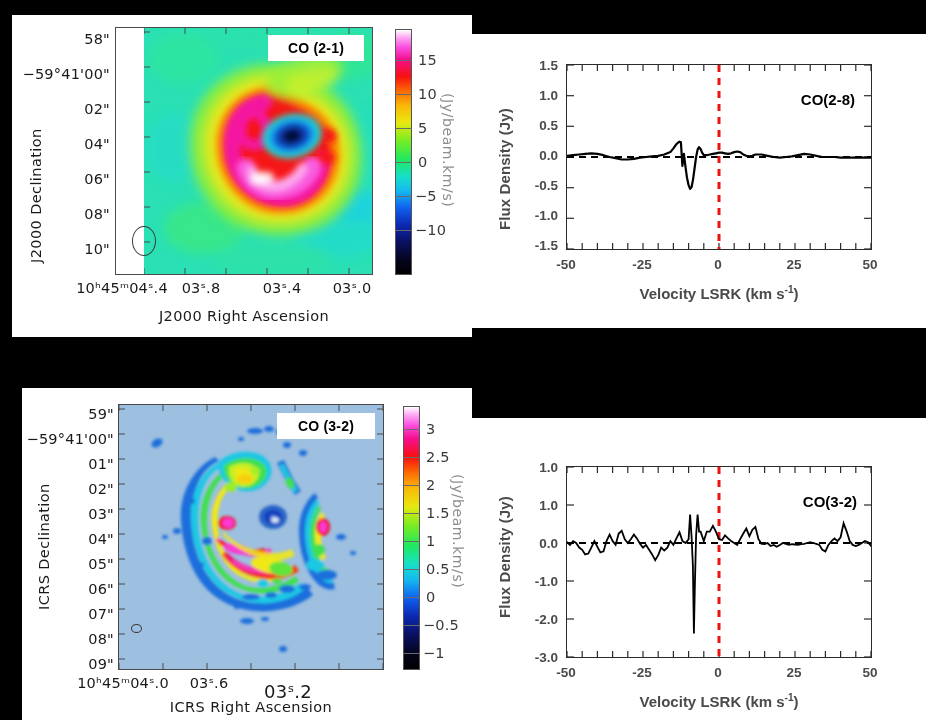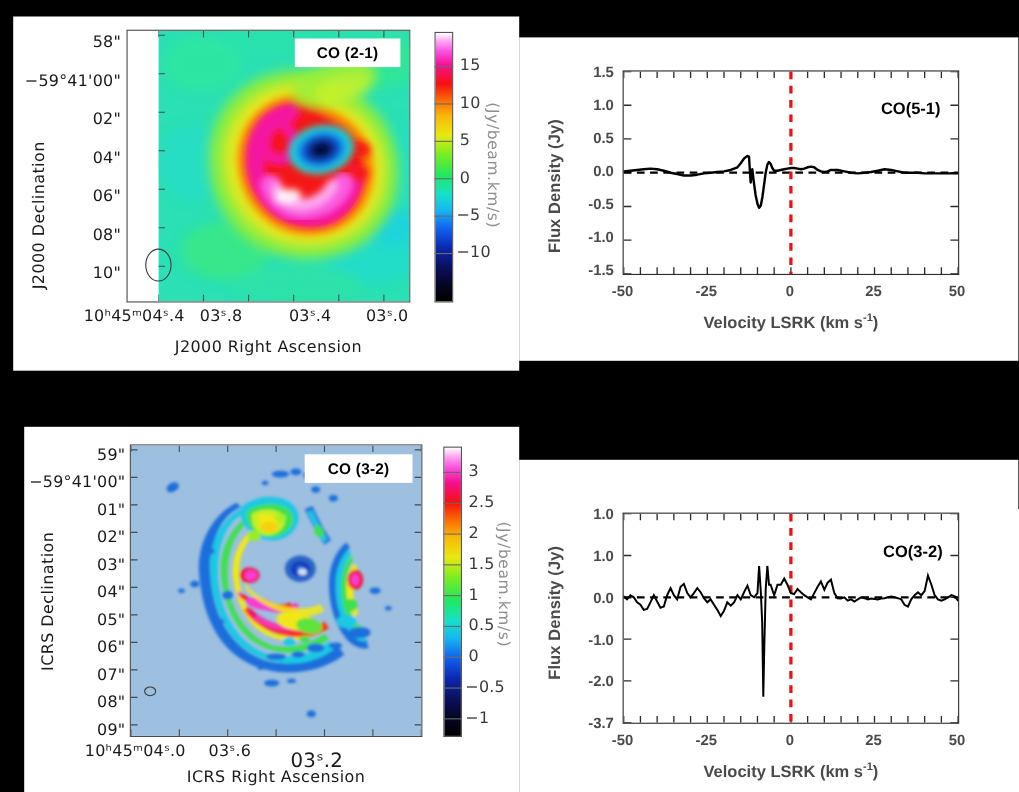--- a/index.html
+++ b/index.html
@@ -425,21 +425,21 @@
                   97.3,89.5 103.4,87.1 106.4,83.4 109.4,79.1 112.4,76.7 113.9,77.3 115.4,100.9
                   116.9,88.9 118.4,101.2 119.9,112.2 121.6,120.2 123.1,123.9 124.6,122 126.1,114.1
                   127.6,103 129.1,92 130.6,84.6 132.1,82.2 133.6,84 135.1,87.7 136.8,90.2
                   139.8,90.2 142.8,89.5 145.9,88.9 148.9,88.3 152,87.7 155,87.7 158,88.3
                   161.1,88.9 164.1,88.3 167.2,87.1 170.2,86.5 173.2,87.1 176.3,89.5 179.3,90.8
                   182.4,91.4 185.4,90.8 188.4,89.5 194.6,89.5 200.6,90.8 206.7,92 212.8,92.6
                   218.9,92 224.9,91.4 231,90.2 237.1,88.9 243.2,89.5 249.3,90.8 255.3,92
                   261.4,92 267.5,92 273.6,92.6 279.7,92.6 285.7,92.6 291.8,92.6 304,92.6"></polyline>
       </svg>
 
-      <div class="spec-badge" style="right:16px; top:26px; font-size:15px;">CO(5-1)</div>
+      <div class="spec-badge" style="right:16px; top:26px; font-size:15px;">CO(2-8)</div>
     </div>
 
     <div class="spec-xtick" style="left:74px;  top:223px; width:40px; font-size:13.5px;">-50</div>
     <div class="spec-xtick" style="left:150px; top:223px; width:40px; font-size:13.5px;">-25</div>
     <div class="spec-xtick" style="left:226px; top:223px; width:40px; font-size:13.5px;">0</div>
     <div class="spec-xtick" style="left:302px; top:223px; width:40px; font-size:13.5px;">25</div>
     <div class="spec-xtick" style="left:378px; top:223px; width:40px; font-size:13.5px;">50</div>
 
     <div class="spec-xlab" style="left:94px; top:250px; width:306px; font-size:15px;">
       <span>Velocity LSRK (km s</span><sup style="font-size:10px;">-1</sup><span>)</span>
@@ -668,21 +668,21 @@
 <div class="panel" id="panel-co32-spec">
   <div class="spec-wrap">
 
     <div class="spec-ylab" style="left:24px; top:200px; font-size:15px;">Flux Density (Jy)</div>
 
     <div class="spec-ytick" style="left:40px; top:42px;  width:46px; font-size:13.5px;">1.0</div>
     <div class="spec-ytick" style="left:40px; top:80px;  width:46px; font-size:13.5px;">1.0</div>
     <div class="spec-ytick" style="left:40px; top:118px; width:46px; font-size:13.5px;">0.0</div>
     <div class="spec-ytick" style="left:40px; top:156px; width:46px; font-size:13.5px;">-1.0</div>
     <div class="spec-ytick" style="left:40px; top:194px; width:46px; font-size:13.5px;">-2.0</div>
-    <div class="spec-ytick" style="left:40px; top:232px; width:46px; font-size:13.5px;">-3.7</div>
+    <div class="spec-ytick" style="left:40px; top:232px; width:46px; font-size:13.5px;">-3.0</div>
 
     <div class="spec-frame" style="left:94px; top:48px; width:306px; height:192px;">
       <svg width="304" height="190" viewBox="0 0 304 190">
         <g stroke="#2b2b2b" stroke-width="1.2">
           <line x1="0" y1="0" x2="0" y2="6"></line>
             <line x1="15.2" y1="0" x2="15.2" y2="6"></line>
           <line x1="30.4" y1="0" x2="30.4" y2="6"></line>
             <line x1="45.6" y1="0" x2="45.6" y2="6"></line>
           <line x1="60.8" y1="0" x2="60.8" y2="6"></line>
             <line x1="76" y1="0" x2="76" y2="6"></line>

